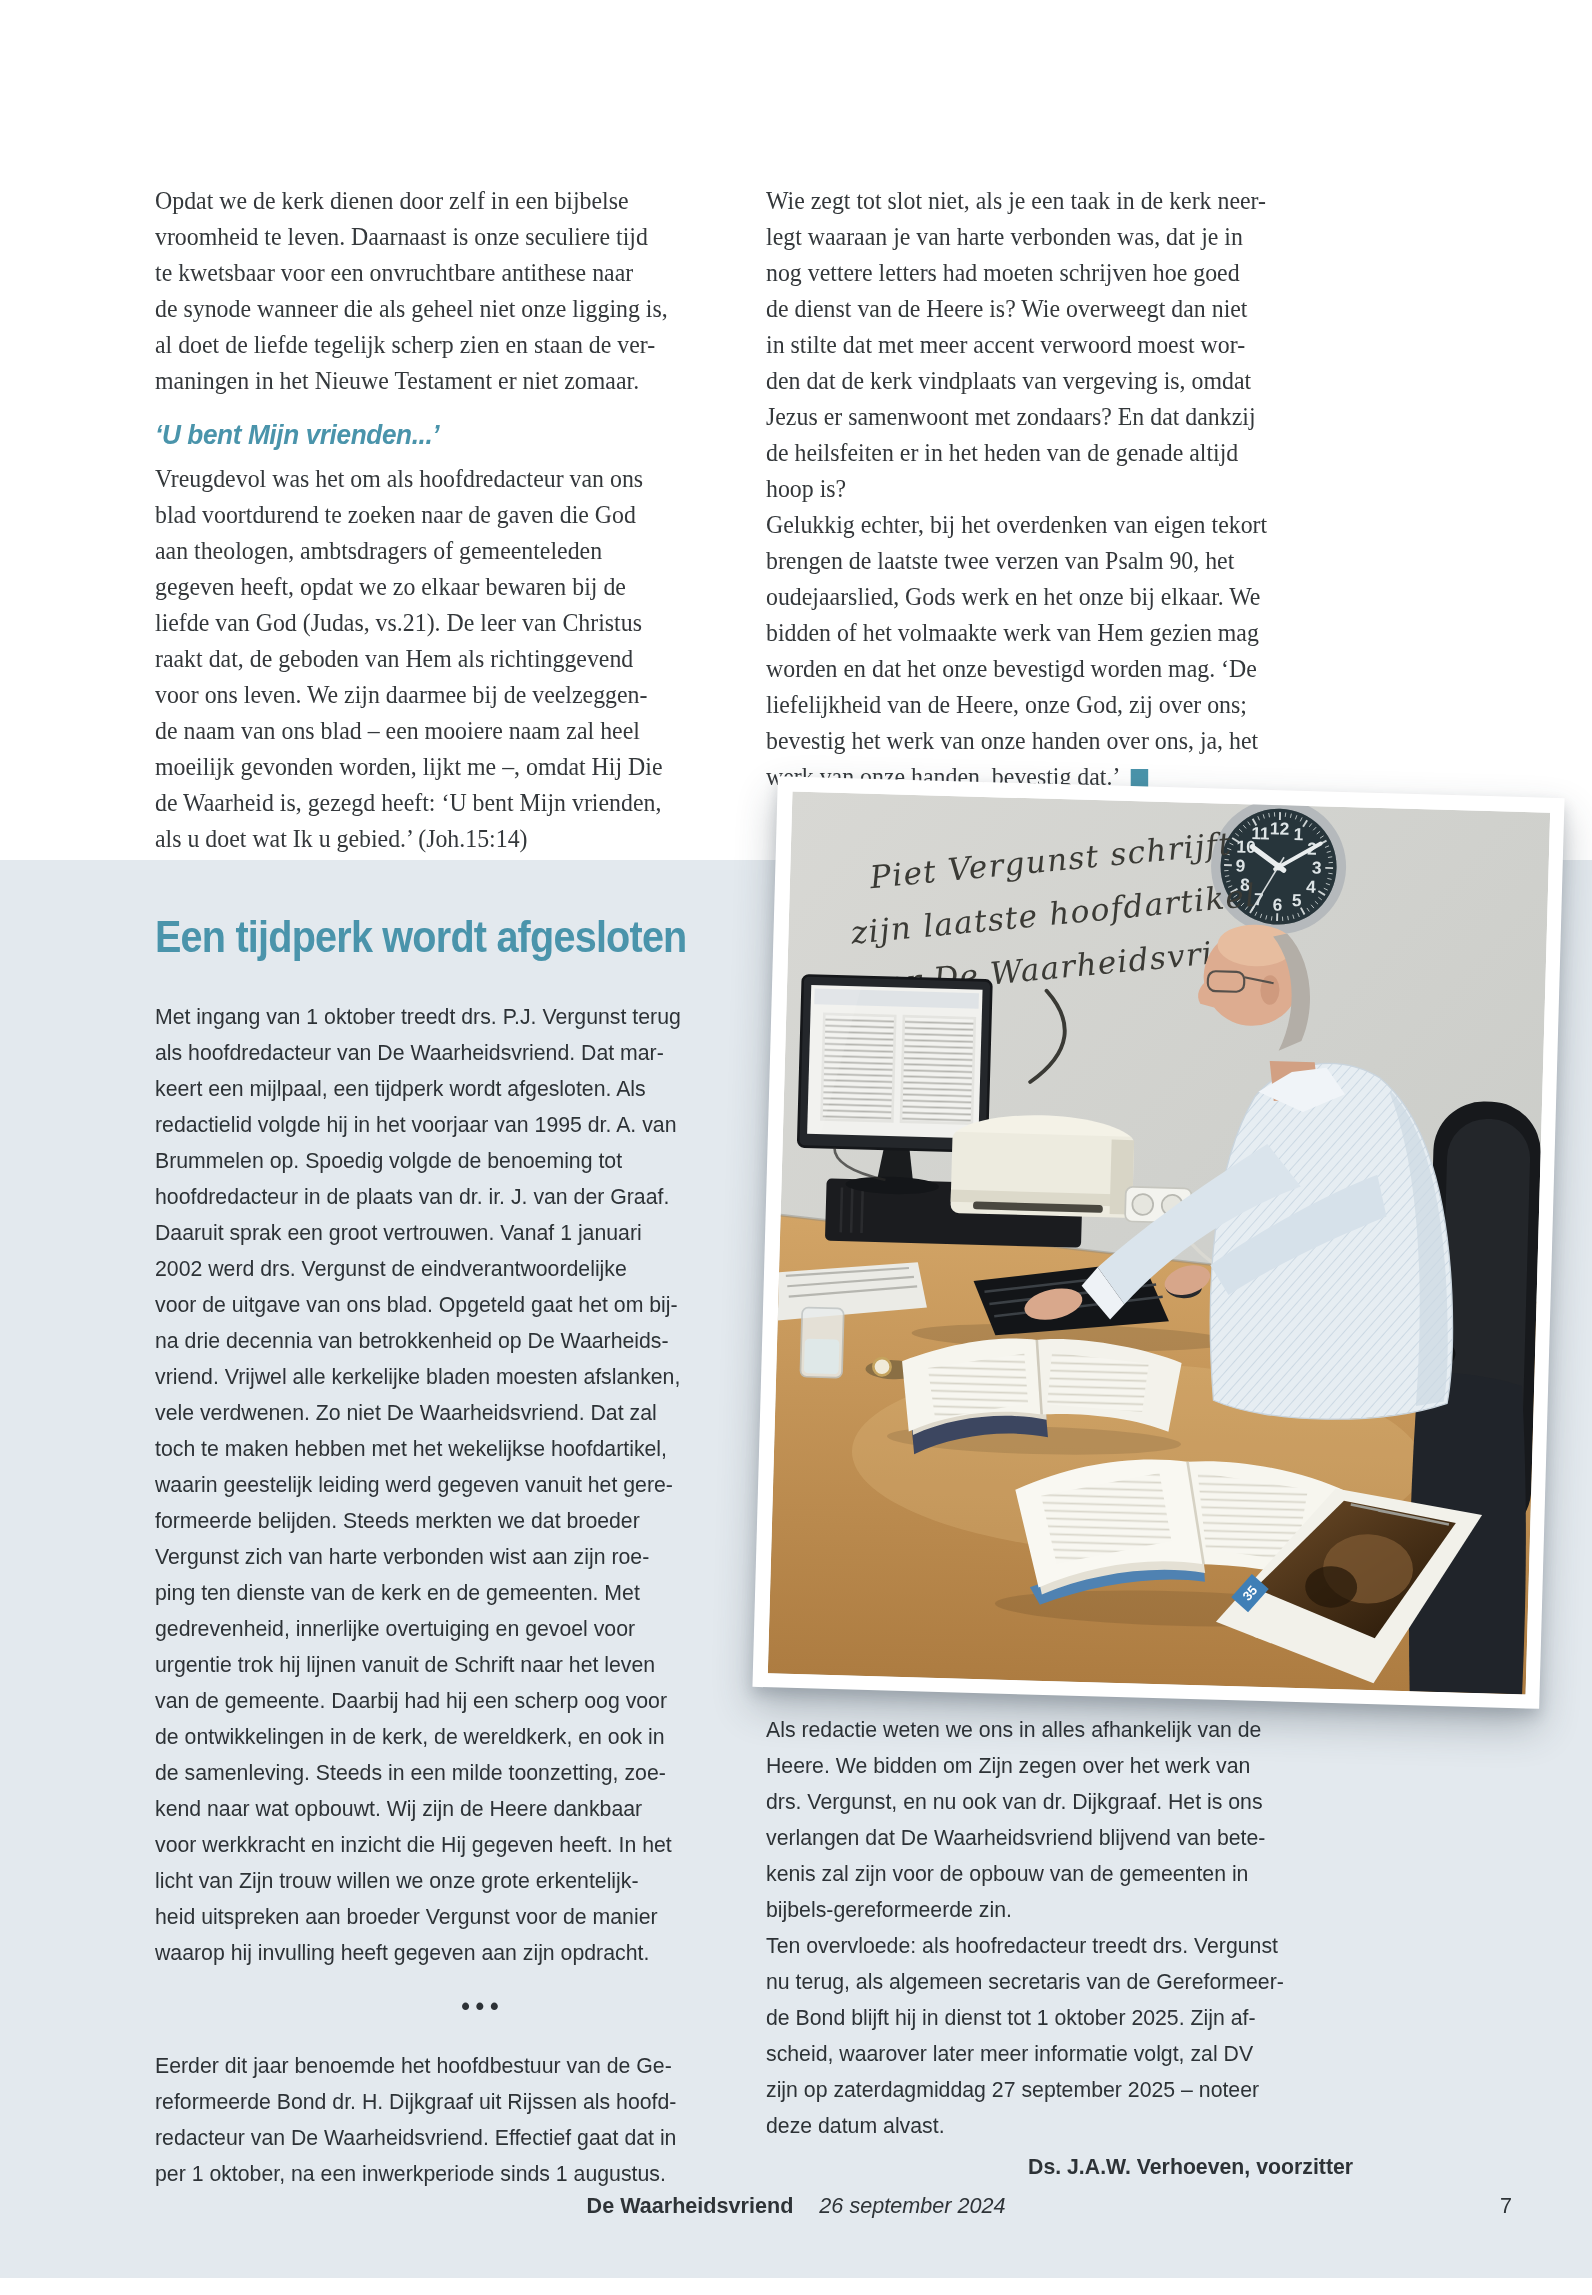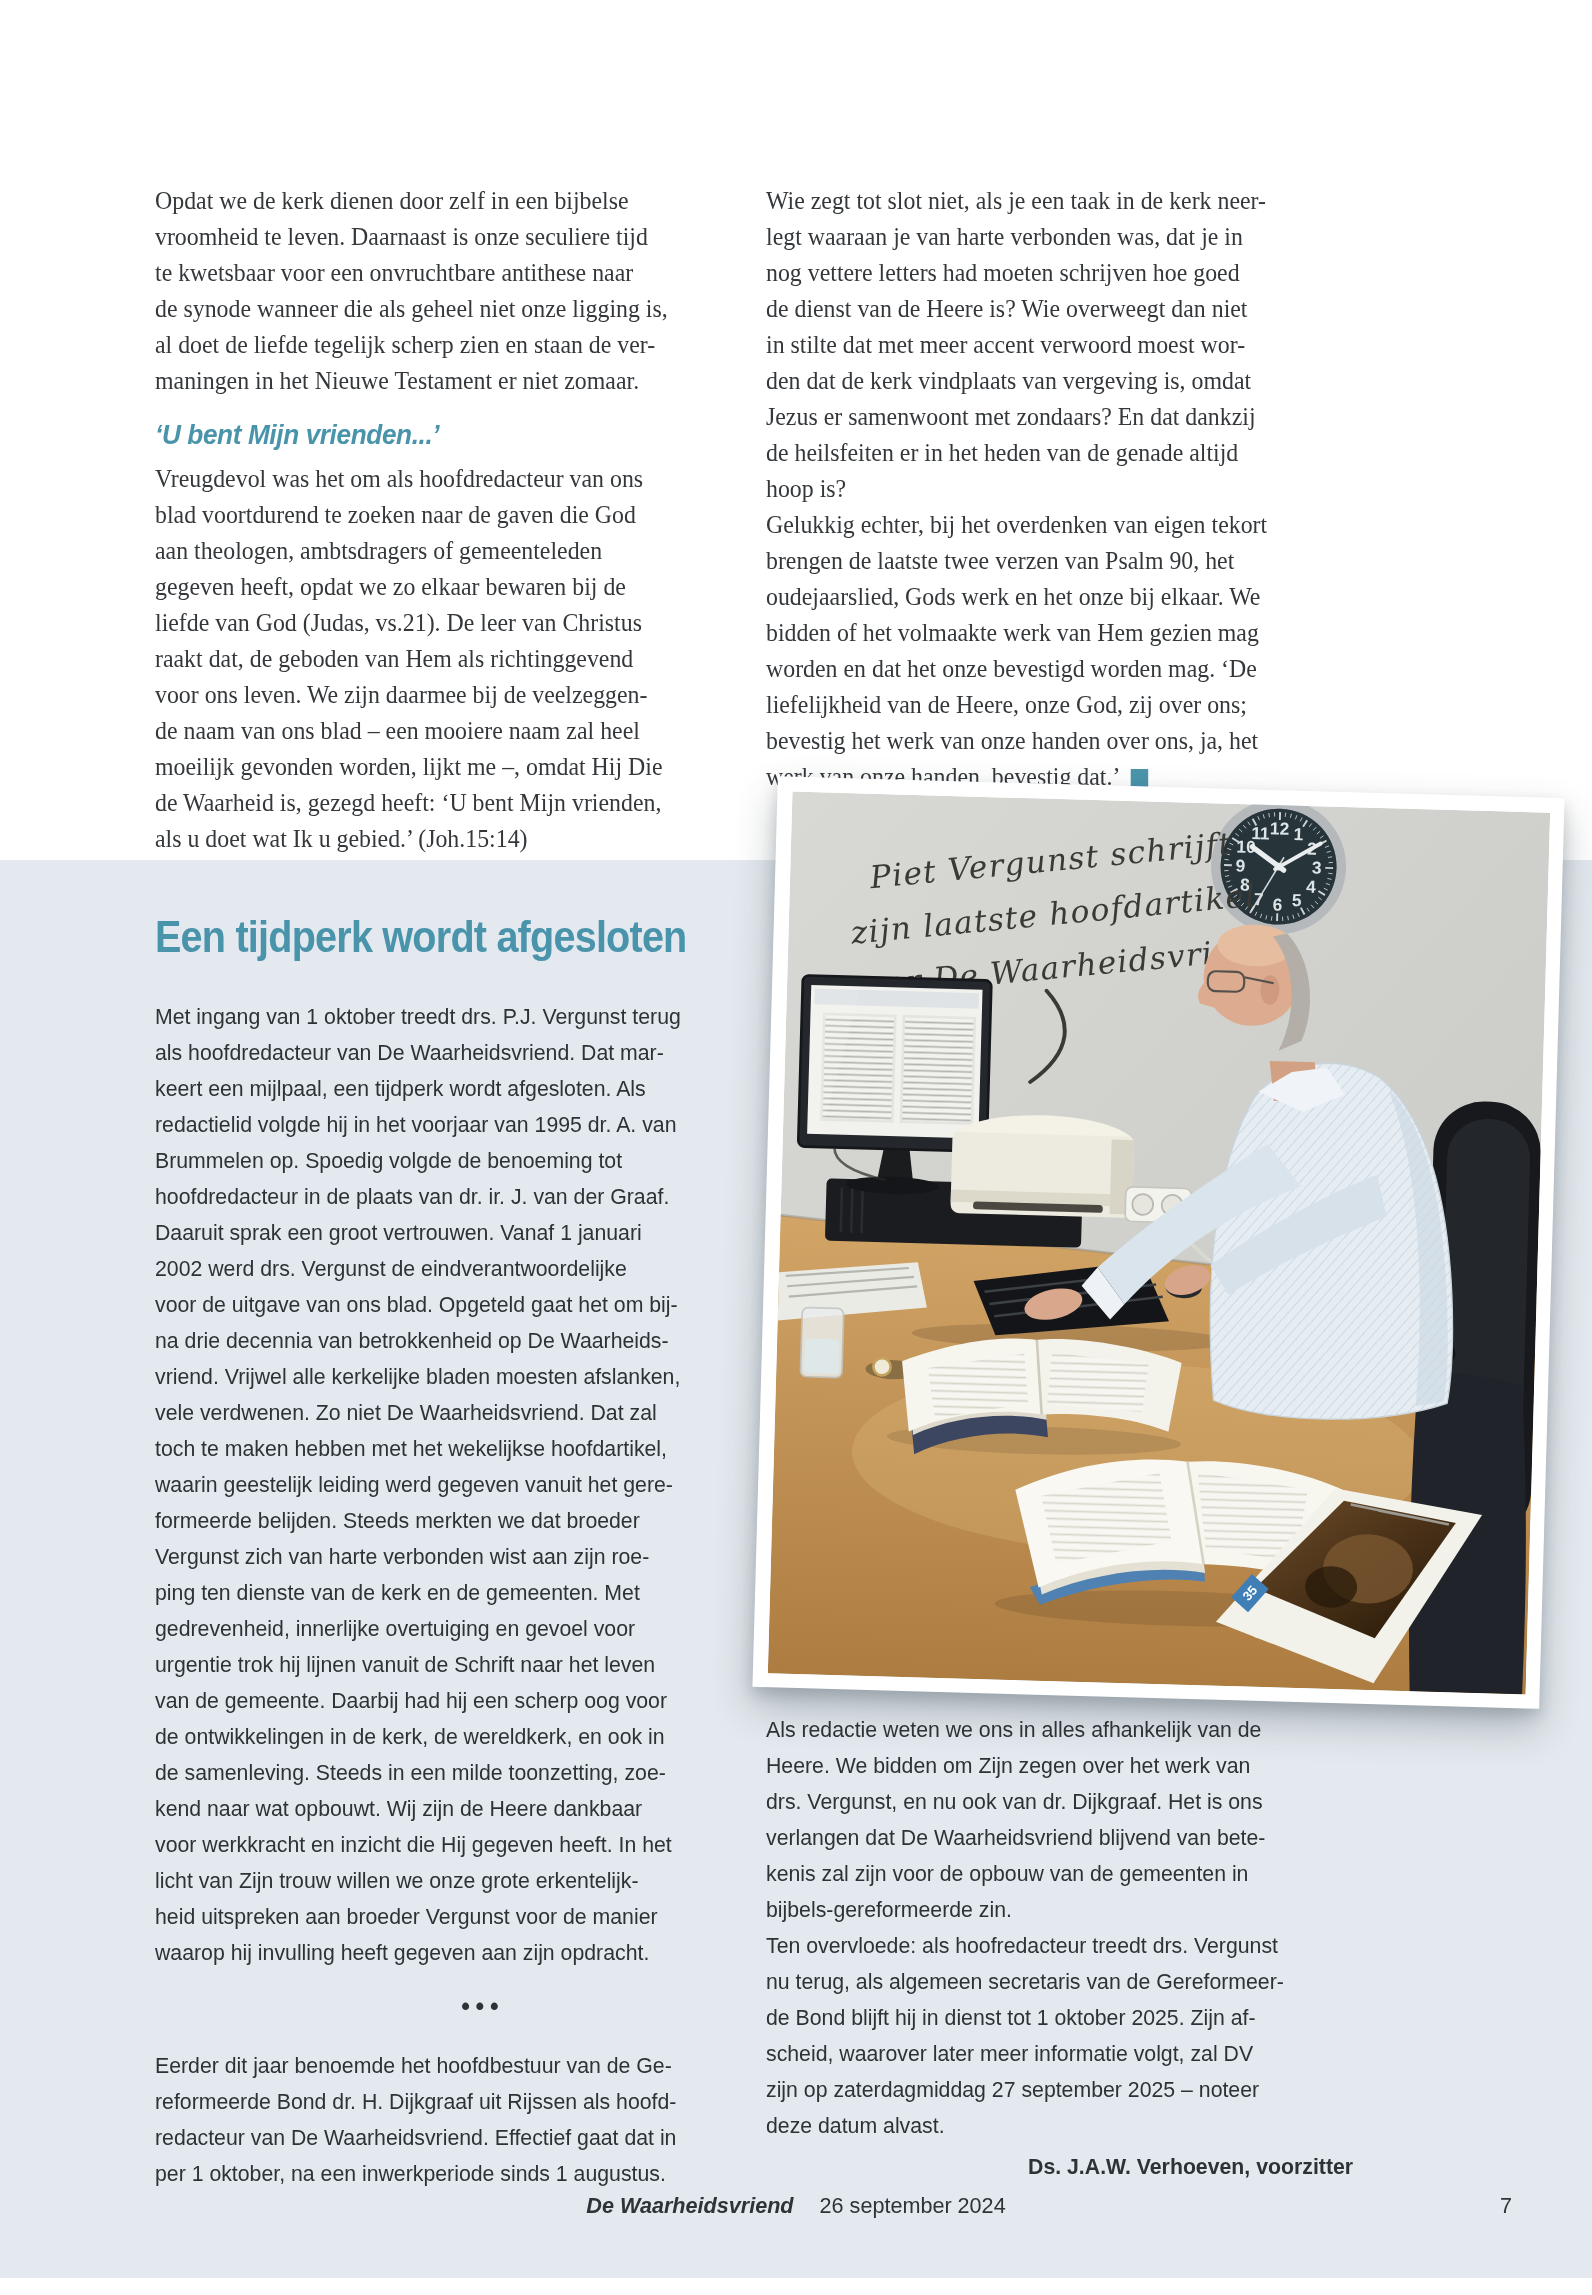--- a/index.html
+++ b/index.html
@@ -63,22 +63,22 @@
   }
   .signature{
     text-align:right;font-weight:bold;
     padding-right:21px;margin-top:5.2px;
   }
   
   #footer-center{
     left:0;top:2193px;width:1592px;text-align:center;
     font-size:21.6px;color:#2e3337;
   }
-  #footer-center .mag{font-weight:bold;font-style:italic;}
-  #footer-center .date{margin-left:26px;}
+  #footer-center .mag{font-weight:bold;}
+  #footer-center .date{font-style:italic;margin-left:26px;}
   #page-number{
     left:1467px;top:2193px;width:78px;text-align:center;
     font-size:21.6px;color:#2e3337;
   }
   
   #photo-frame{
     left:765px;top:787px;
     width:758px;height:882px;
     padding:14.7px;background:#ffffff;
     transform:rotate(1.6deg);

